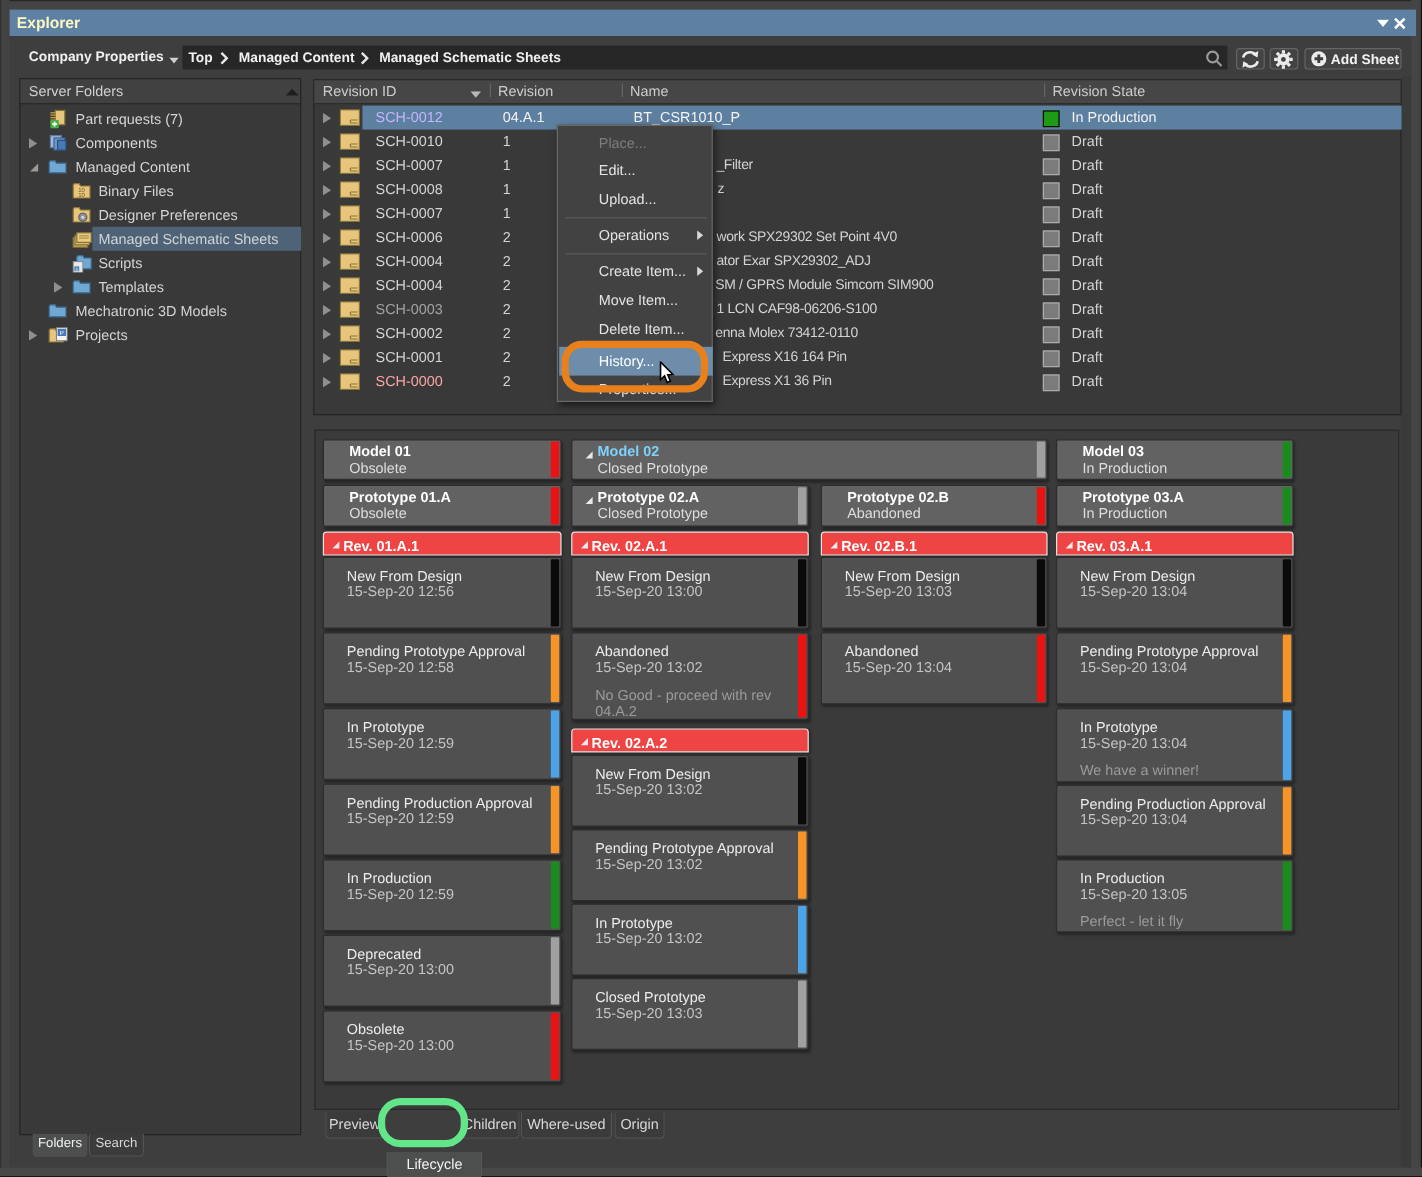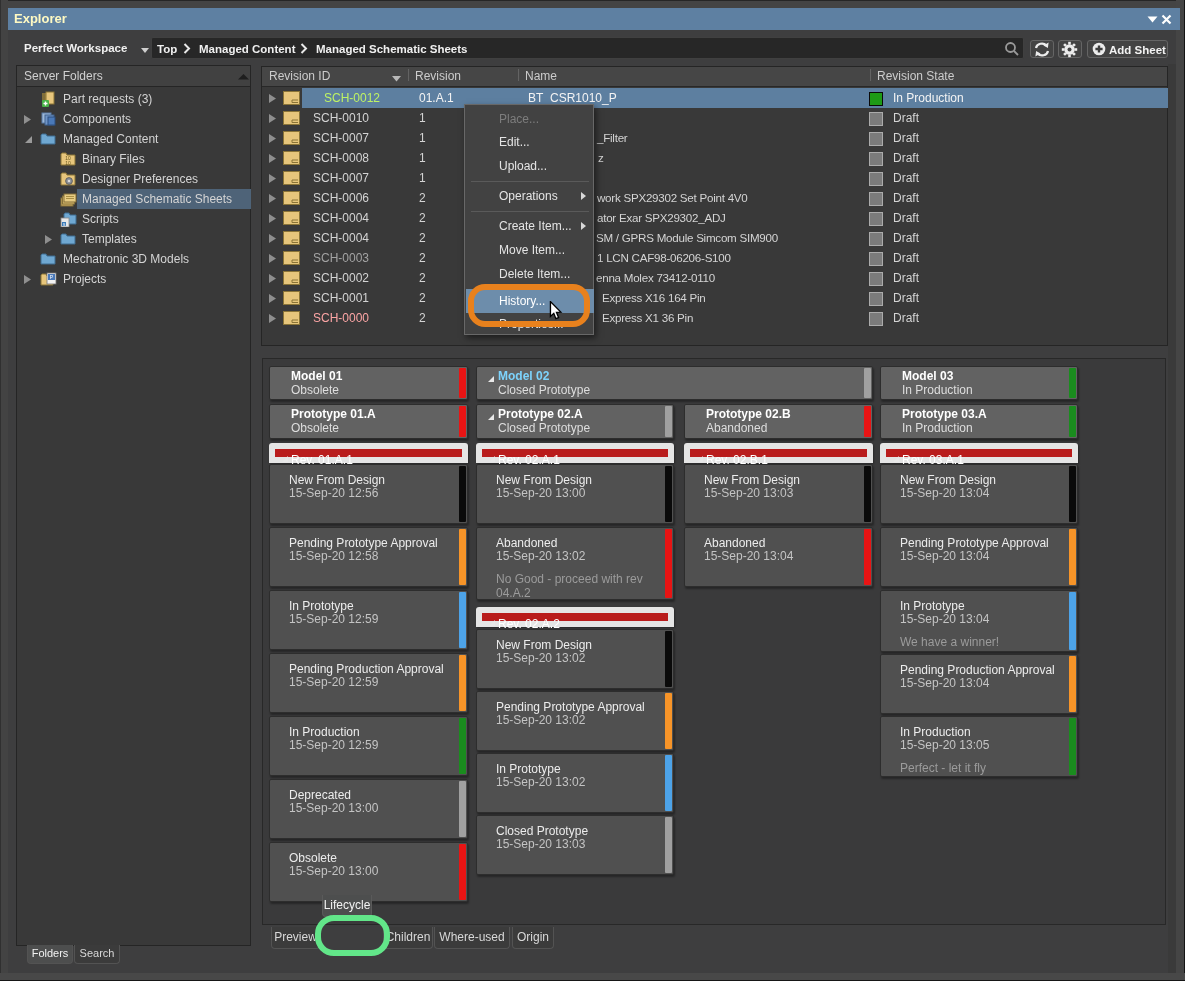--- a/index.html
+++ b/index.html
@@ -22,21 +22,21 @@
 #leftpanel { left:16px; top:65px; width:235px; height:881px; background:#393939; border:1px solid #252525; }
 #lp-head { left:16px; top:65px; width:235px; height:22px; background:#414141; border:1px solid #252525; }
 #tablepanel { left:261px; top:66px; width:907px; height:280px; background:#393939; border:1px solid #252525; }
 #thead { left:262px; top:67px; width:905px; height:20px; background:#464646; border-bottom:1px solid #282828; color:#cccccc; }
 #lifecycle { left:262px; top:358px; width:904px; height:567px; background:#3a3a3b; border:1px solid #282828; }
 .treerow { position:absolute; height:20px; line-height:20px; color:#d4d4d4; white-space:nowrap; }
 
 .card { position:absolute; background:#505050; border:1px solid #2d2d2d; border-radius:2px; box-shadow:1px 2px 2px rgba(0,0,0,0.35); }
 .card .bar { position:absolute; right:1px; top:1px; bottom:1px; width:7px; border-radius:1px; }
 .mcard { background:#626262; }
-.revhead { position:absolute; background:#b91c1c; border:6px solid #e5e5e5; border-radius:3px 3px 0 0; color:#fff; font-weight:normal; line-height:19px; box-shadow:1px 1px 2px rgba(0,0,0,0.3); }
+.revhead { position:absolute; background:#ef4444; border:1px solid #e5e5e5; border-radius:3px 3px 0 0; color:#fff; font-weight:bold; line-height:19px; box-shadow:1px 1px 2px rgba(0,0,0,0.3); }
 .st { position:absolute; left:19px; top:8px; color:#ececec; }
 .dt { position:absolute; left:19px; top:21px; color:#c4c4c4; }
 .nt { position:absolute; left:19px; color:#9b9b9b; }
 
 #menu { left:464px; top:104px; width:130px; height:231px; background:#424242; border:1px solid #686868; box-shadow:2px 3px 6px rgba(0,0,0,0.5); z-index:40; }
 .mi { position:absolute; left:1px; width:128px; height:24px; line-height:24px; color:#e4e4e4; padding-left:33px; }
 .msep { position:absolute; left:6px; width:118px; border-top:1px solid #5a5a5a; }
 .marr { position:absolute; right:8px; top:8px; width:0; height:0; border-top:4px solid transparent; border-bottom:4px solid transparent; border-left:5px solid #d8d8d8; }
 
 .tab { position:absolute; height:22px; line-height:20px; background:#3b3b3b; border:1px solid #535353; border-top:none; border-radius:0 0 4px 4px; color:#d8d8d8; text-align:center; }
@@ -56,21 +56,21 @@
 <div id="titlebar" class="abs">
     <span class="t">Explorer</span>
   <svg class="abs" style="left:1139px;top:8px" width="11" height="7">
       <polygon points="0.5,0.5 10.5,0.5 5.5,6.5" fill="#fff"></polygon>
     </svg>
   <svg class="abs" style="left:1153px;top:6px" width="11" height="11">
       <path d="M1.5,1.5 L9.5,9.5 M9.5,1.5 L1.5,9.5" stroke="#fff" stroke-width="2.2"></path>
     </svg>
 </div>
 
-<div class="abs" style="left:24px;top:42px;font-weight:bold;color:#f0f0f0;font-size:11.5px">Perfect Workspace</div>
+<div class="abs" style="left:24px;top:42px;font-weight:bold;color:#f0f0f0;font-size:11.5px">Company Properties</div>
 <svg class="abs" style="left:141px;top:48px" width="9" height="6">
     <polygon points="0,0 8,0 4,5" fill="#cfcfcf"></polygon>
   </svg>
 <div id="crumbwrap" class="abs"></div>
 <div class="abs" style="left:157px;top:43px;color:#f0f0f0;font-weight:bold;font-size:11.5px">Top</div>
 <svg class="abs" style="left:183px;top:43px" width="8" height="11">
     <path d="M1.5,1 L6,5.5 L1.5,10" stroke="#e8e8e8" stroke-width="2" fill="none"></path>
   </svg>
 <div class="abs" style="left:199px;top:43px;color:#f0f0f0;font-weight:bold;font-size:11.5px">Managed Content</div>
 <svg class="abs" style="left:300px;top:43px" width="8" height="11">
@@ -119,21 +119,21 @@
       <polygon points="5.5,0 11,5.5 0,5.5" fill="#1e1e1e"></polygon>
     </svg>
 </div>
 <div id="tree">
 <svg class="abs" style="left:40px;top:91px" width="17" height="16" viewBox="0 0 17 16">
       <rect x="6" y="1" width="8" height="12" fill="#e7c67c" stroke="#8a7437" stroke-width="1"></rect>
       <path d="M2,3 h4 M2,5 h4 M2,7 h4 M2,9 h4 M2,11 h4" stroke="#c9a43f" stroke-width="1"></path>
       <rect x="2" y="9" width="7" height="7" rx="1" fill="#47b147"></rect>
       <path d="M5.5,10.5 v4 M3.5,12.5 h4" stroke="#fff" stroke-width="1.4"></path>
     </svg>
-<div class="treerow" style="left:63px;top:89px">Part requests (3)</div>
+<div class="treerow" style="left:63px;top:89px">Part requests (7)</div>
 <svg class="abs" style="left:24px;top:115px" width="7" height="9">
       <polygon points="0,0 7,4.5 0,9" fill="#8f8f8f"></polygon>
     </svg>
 <svg class="abs" style="left:40px;top:111px" width="17" height="16" viewBox="0 0 17 16">
       <rect x="2" y="2" width="9" height="10" fill="#9db8d8" stroke="#5a7da8" stroke-width="1"></rect>
       <rect x="5" y="4" width="9" height="10" fill="#6f95c8" stroke="#41628e" stroke-width="1"></rect>
       <rect x="8" y="6" width="7" height="8" fill="#4a79b8" stroke="#2d4f7e" stroke-width="1"></rect>
     </svg>
 <div class="treerow" style="left:63px;top:109px">Components</div>
 <svg class="abs" style="left:23px;top:136px" width="9" height="9">
@@ -212,22 +212,22 @@
 <div id="grid">
 <div class="abs" style="left:302px;top:88px;width:866px;height:20px;background:#5d7fa0"></div>
 <div class="abs" style="left:528px;top:91px;color:#f4f4f4;z-index:2">BT_CSR1010_P</div>
 <svg class="abs" style="left:269px;top:94px" width="7" height="9">
       <polygon points="0,0 7,4.5 0,9" fill="#8f8f8f"></polygon>
     </svg>
 <svg class="abs" style="left:283px;top:91px" width="17" height="14" viewBox="0 0 17 14">
       <rect x="0.5" y="0.5" width="16" height="13" fill="#e7c67c" stroke="#8a7437"></rect>
       <path d="M9,9 h6 M9,11.5 h6 M9,9 v2.5" stroke="#8a7437" stroke-width="1" fill="none"></path>
     </svg>
-<div class="abs" style="left:324px;top:91px;color:#bef264;z-index:2">SCH-0012</div>
-<div class="abs" style="left:419px;top:91px;color:#f4f4f4;z-index:2">01.A.1</div>
+<div class="abs" style="left:313px;top:91px;color:#c4b5fd;z-index:2">SCH-0012</div>
+<div class="abs" style="left:419px;top:91px;color:#f4f4f4;z-index:2">04.A.1</div>
 <div class="abs" style="left:869px;top:92px;width:14px;height:14px;background:#1e9a16;border:1px solid #0a0a0a;z-index:2"></div>
 <div class="abs" style="left:893px;top:91px;color:#f4f4f4;z-index:2">In Production</div>
 <svg class="abs" style="left:269px;top:114px" width="7" height="9">
       <polygon points="0,0 7,4.5 0,9" fill="#8f8f8f"></polygon>
     </svg>
 <svg class="abs" style="left:283px;top:111px" width="17" height="14" viewBox="0 0 17 14">
       <rect x="0.5" y="0.5" width="16" height="13" fill="#e7c67c" stroke="#8a7437"></rect>
       <path d="M9,9 h6 M9,11.5 h6 M9,9 v2.5" stroke="#8a7437" stroke-width="1" fill="none"></path>
     </svg>
 <div class="abs" style="left:313px;top:111px;color:#d4d4d4;z-index:2">SCH-0010</div>
@@ -527,21 +527,21 @@
     </div>
 <div class="card abs" style="left:880px;top:716px;width:198px;height:61px">
       <div class="st">In Production</div>
       <div class="dt">15-Sep-20 13:05</div>
       <div class="nt" style="top:44px;width:163px">Perfect - let it fly</div>
       <div class="bar" style="background:#1a8c1e"></div>
     </div>
 </div>
 
 <div class="tab" style="left:271px;top:927px;width:49px">Preview</div>
-<div class="tab tabsel" style="left:322px;top:895px;width:50px;border:1px solid #5a5a5a;border-top:none">Lifecycle</div>
+<div class="tab tabsel" style="left:322px;top:960px;width:80px;border:1px solid #5a5a5a;border-top:none">Lifecycle</div>
 <div class="tab" style="left:383px;top:927px;width:50px">Children</div>
 <div class="tab" style="left:434px;top:927px;width:76px">Where-used</div>
 <div class="tab" style="left:512px;top:927px;width:42px">Origin</div>
 <div class="ring" style="left:315px;top:915px;width:75px;height:41px;border:6px solid #62e689;border-radius:19px"></div>
 
 <div id="menu" class="abs">
   <div class="mi" style="top:2px;color:#7d7d7d">Place...</div>
   <div class="mi" style="top:25px">Edit...</div>
   <div class="mi" style="top:49px">Upload...</div>
   <div class="msep" style="top:76px"></div>

